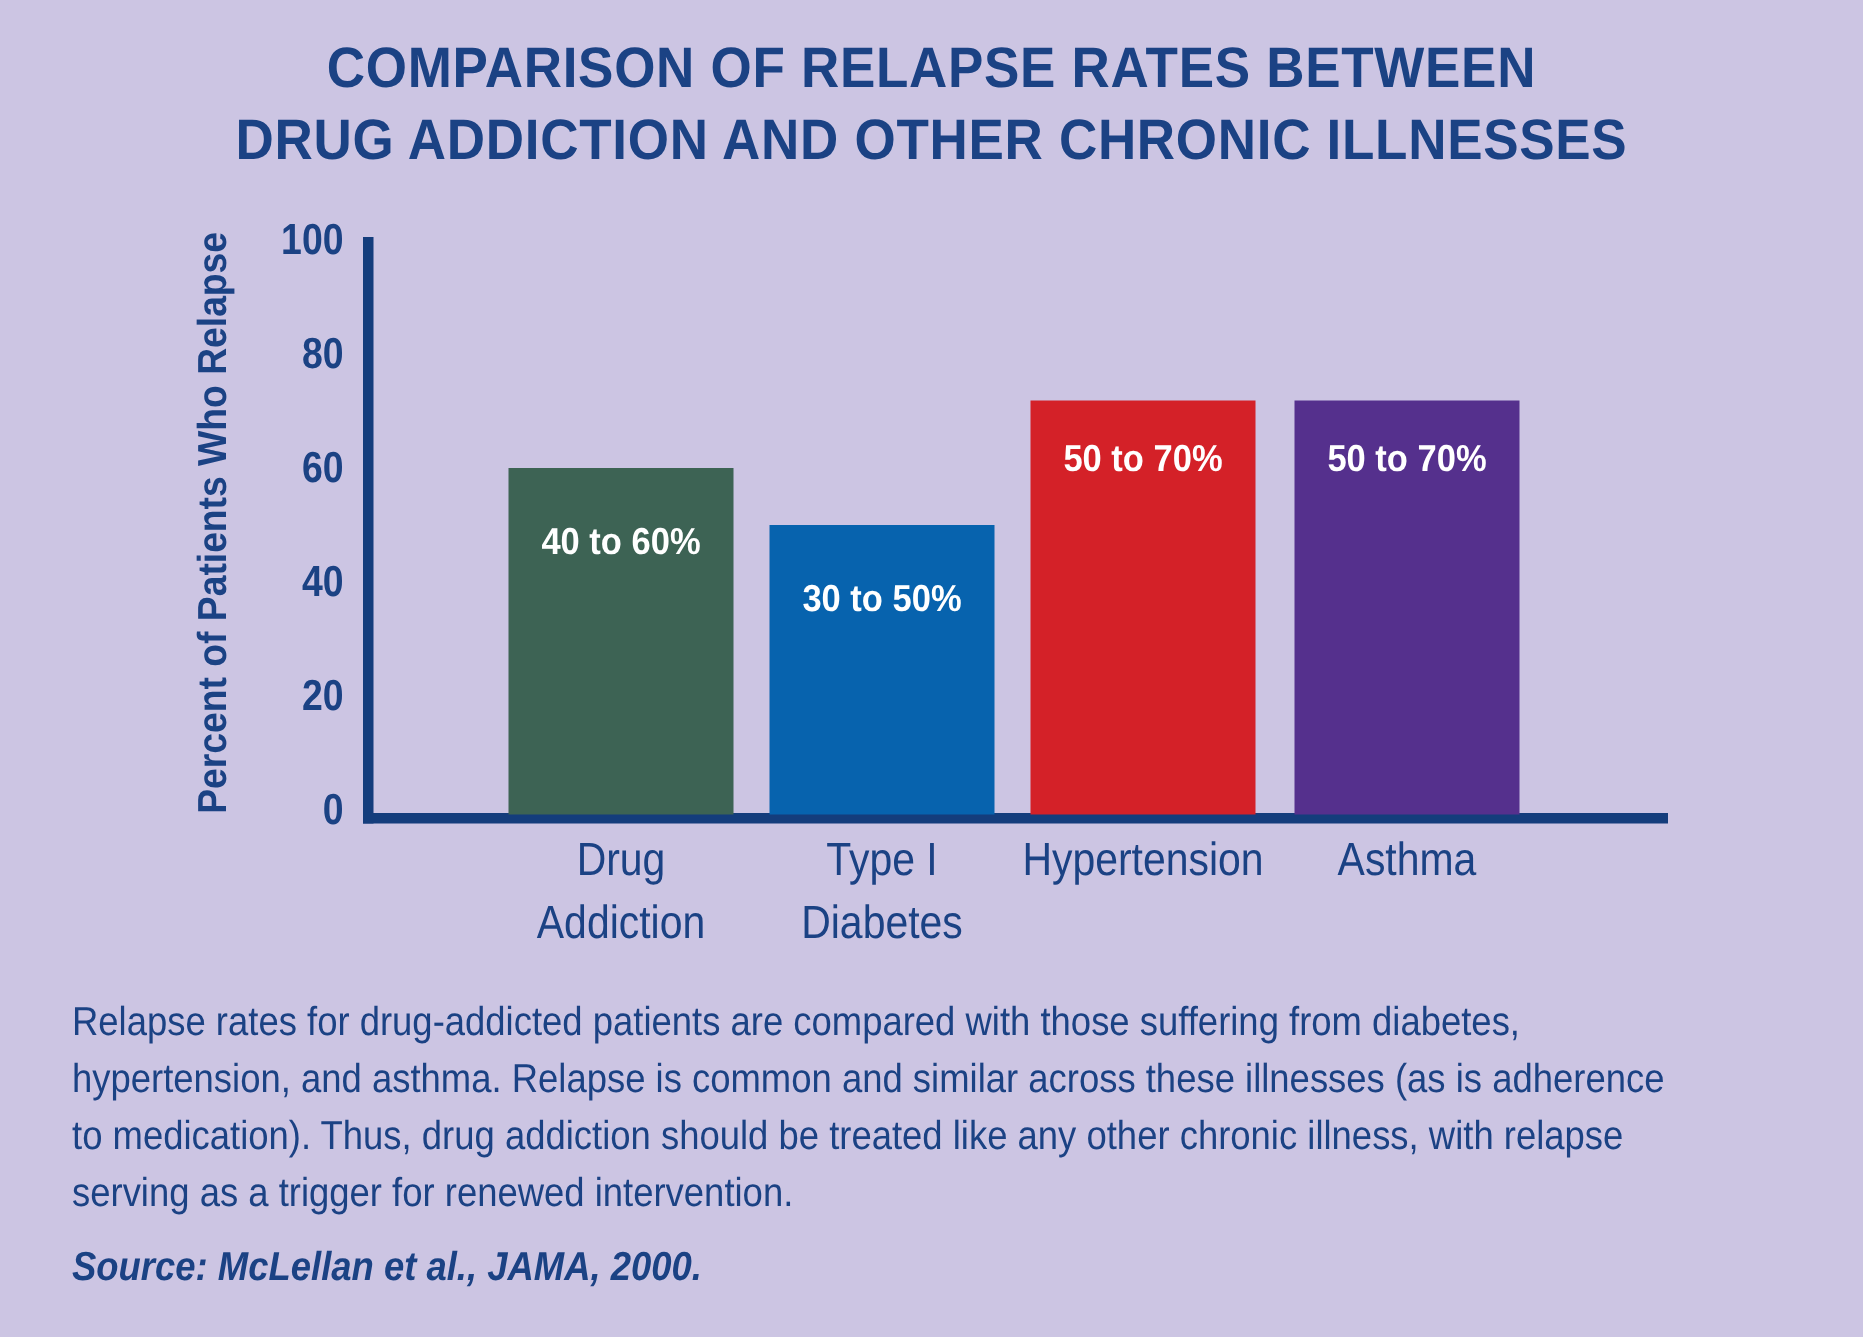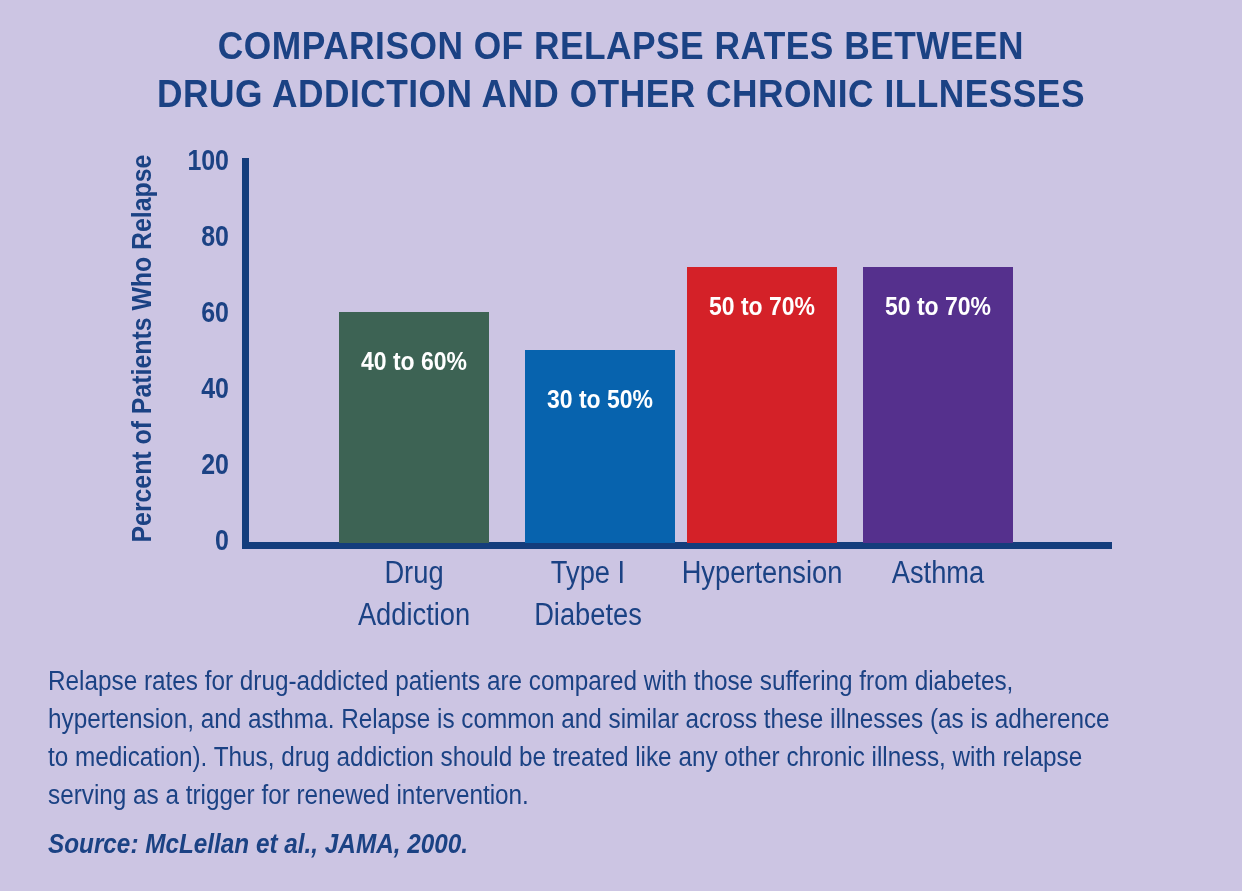--- a/index.html
+++ b/index.html
@@ -195,21 +195,21 @@
     <div class="axis-y"></div>
     <div class="axis-x"></div>
 
     <div class="bars-layer">
 
       <div class="bar-wrap" style="left:339px; width:150px; height:231px;border-radius:30px;">
         <div class="bar-rect" style="height:231px; background:#3d6354;"></div>
         <div class="bar-value" style="top:37px;">40 to 60%</div>
       </div>
 
-      <div class="bar-wrap" style="left:513px; width:150px; height:193px;margin-left:12px;">
+      <div class="bar-wrap" style="left:513px; width:150px; height:193px;">
         <div class="bar-rect" style="height:193px; background:#0763ae;"></div>
         <div class="bar-value" style="top:37px;">30 to 50%</div>
       </div>
 
       <div class="bar-wrap" style="left:687px; width:150px; height:276px;">
         <div class="bar-rect" style="height:276px; background:#d42128;"></div>
         <div class="bar-value" style="top:27px;">50 to 70%</div>
       </div>
 
       <div class="bar-wrap" style="left:863px; width:150px; height:276px;">

